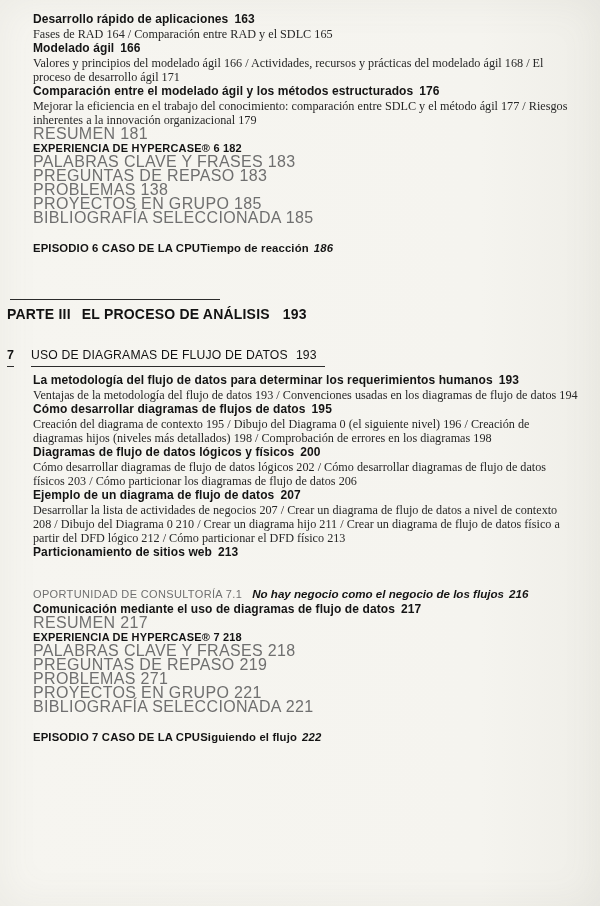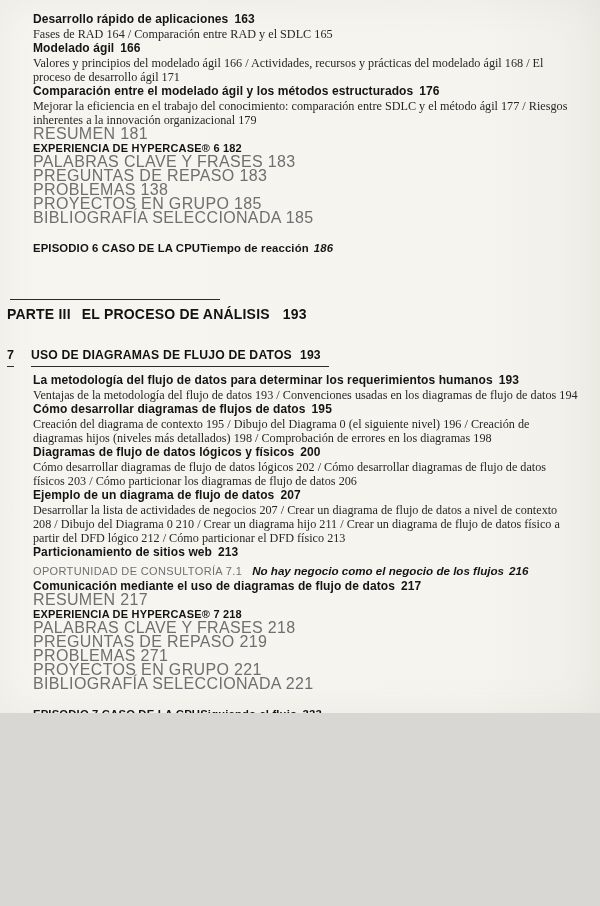--- a/index.html
+++ b/index.html
@@ -1,20 +1,20 @@
 <!DOCTYPE html>
 <html><head>
 <meta charset="utf-8">
 <style>
   html, body { margin: 0; padding: 0; }
   body { background: #d8d7d3; font-family: "Liberation Serif", serif; }
 
   .page {
     width: 600px;
-    height: 713px;
+    height: 906px;
     margin: 0 auto;
     background: linear-gradient(90deg, #f6f5f0 0%, #f5f4ef 80%, #efeee8 100%);
     box-shadow: inset 0 0 40px rgba(120,115,100,0.08);
     padding: 9px 20px 0 33px;
     box-sizing: border-box;
     overflow: hidden;
     color: #1e1e1e;
     position: relative;
   }
 
@@ -99,33 +99,33 @@
     font-size: 12.5px;
     line-height: 14px;
     display: inline-block;
     border-bottom: 1.4px solid #2b2b2b;
     padding-bottom: 4px;
     margin-right: 17px;
     color: #121212;
   }
   .ch-title {
     font-family: "Liberation Sans", sans-serif;
-    font-weight: 700;
+    font-weight: 400;
     font-size: 12.2px;
     line-height: 14px;
     display: inline-block;
     border-bottom: 1.4px solid #2b2b2b;
     padding-bottom: 4px;
     padding-right: 8px;
     color: #121212;
     letter-spacing: 0.2px;
   }
   .ch-title .pg { margin-left: 8px; }
 
-  .consulting { margin-top: 2px; }
+  .consulting { margin-top: 25px; }
   .co-label {
     font-family: "Liberation Sans", sans-serif;
     font-size: 11px;
     line-height: 14px;
     color: #6f6f6f;
     letter-spacing: 0.35px;
   }
   .co-title {
     font-family: "Liberation Sans", sans-serif;
     font-weight: 700;

